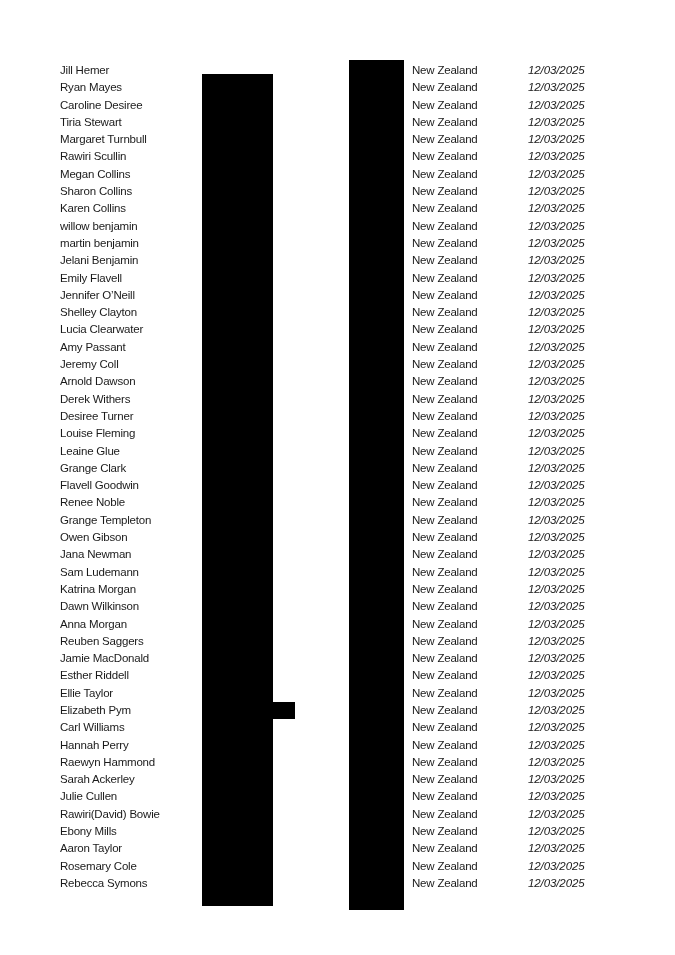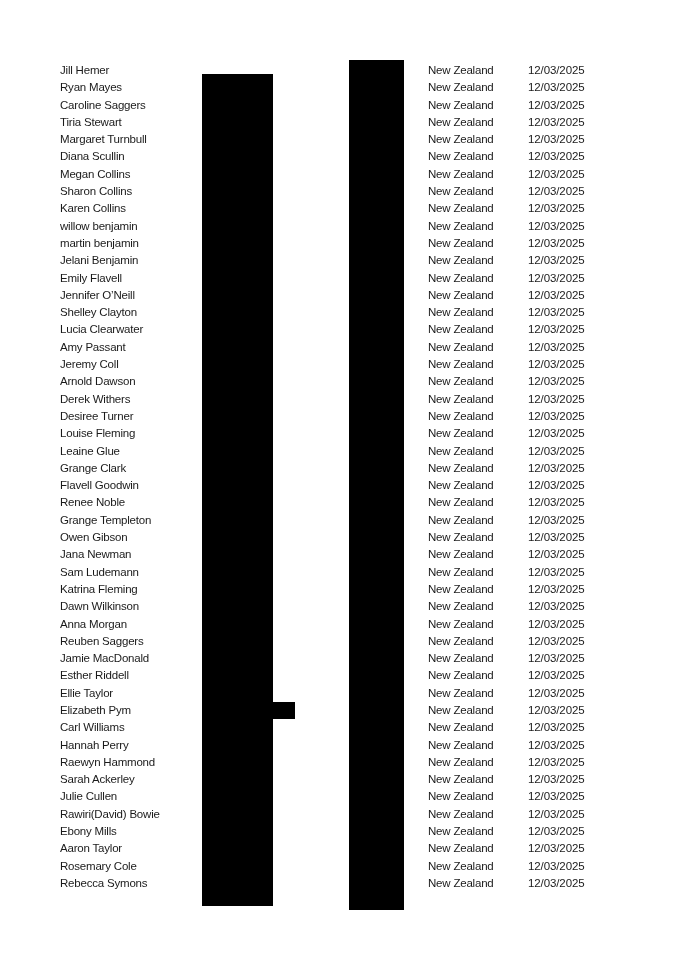--- a/index.html
+++ b/index.html
@@ -2,58 +2,58 @@
 <html><head>
 <meta charset="utf-8">
 <style>
   html, body { margin: 0; padding: 0; background: #ffffff; }
   body { width: 675px; height: 955px; position: relative; overflow: hidden;
          font-family: "Liberation Sans", "DejaVu Sans", sans-serif; color: #1a1a1a; }
   .redact { position: absolute; background: #000; }
   #rows { position: absolute; left: 0; top: 62px; width: 590px; text-align: right; }
   .row { position: relative; height: 17.3px; font-size: 11.5px; line-height: 17.3px; }
   .name { position: absolute; left: 60px; white-space: nowrap; letter-spacing: -0.2px; }
-  .country { position: absolute; left: 408px; white-space: nowrap; letter-spacing: -0.2px; padding-left: 20px; }
-  .date { position: absolute; left: 528px; white-space: nowrap; letter-spacing: -0.1px; }
+  .country { position: absolute; left: 392px; white-space: nowrap; letter-spacing: -0.2px; padding-left: 20px; }
+  .date { position: absolute; left: 528px; white-space: nowrap; letter-spacing: -0.1px; font-style: italic; }
 </style>
 </head>
 <body>
 
 <div class="redact" style="left:202px; top:74px; width:71px; height:832px;"></div>
 <div class="redact" style="left:273px; top:702px; width:22px; height:17px;"></div>
 <div class="redact" style="left:349px; top:60px; width:55px; height:850px;"></div>
 
 <div id="rows">
     <div class="row">
       <span class="name">Jill Hemer</span>
       <span class="country">New Zealand</span>
       <span class="date">12/03/2025</span>
     </div>
     <div class="row">
       <span class="name">Ryan Mayes</span>
       <span class="country">New Zealand</span>
       <span class="date">12/03/2025</span>
     </div>
     <div class="row">
-      <span class="name">Caroline Saggers</span>
+      <span class="name">Caroline Desiree</span>
       <span class="country">New Zealand</span>
       <span class="date">12/03/2025</span>
     </div>
     <div class="row">
       <span class="name">Tiria Stewart</span>
       <span class="country">New Zealand</span>
       <span class="date">12/03/2025</span>
     </div>
     <div class="row">
       <span class="name">Margaret Turnbull</span>
       <span class="country">New Zealand</span>
       <span class="date">12/03/2025</span>
     </div>
     <div class="row">
-      <span class="name">Diana Scullin</span>
+      <span class="name">Rawiri Scullin</span>
       <span class="country">New Zealand</span>
       <span class="date">12/03/2025</span>
     </div>
     <div class="row">
       <span class="name">Megan Collins</span>
       <span class="country">New Zealand</span>
       <span class="date">12/03/2025</span>
     </div>
     <div class="row">
       <span class="name">Sharon Collins</span>
@@ -164,21 +164,21 @@
       <span class="name">Jana Newman</span>
       <span class="country">New Zealand</span>
       <span class="date">12/03/2025</span>
     </div>
     <div class="row">
       <span class="name">Sam Ludemann</span>
       <span class="country">New Zealand</span>
       <span class="date">12/03/2025</span>
     </div>
     <div class="row">
-      <span class="name">Katrina Fleming</span>
+      <span class="name">Katrina Morgan</span>
       <span class="country">New Zealand</span>
       <span class="date">12/03/2025</span>
     </div>
     <div class="row">
       <span class="name">Dawn Wilkinson</span>
       <span class="country">New Zealand</span>
       <span class="date">12/03/2025</span>
     </div>
     <div class="row">
       <span class="name">Anna Morgan</span>

